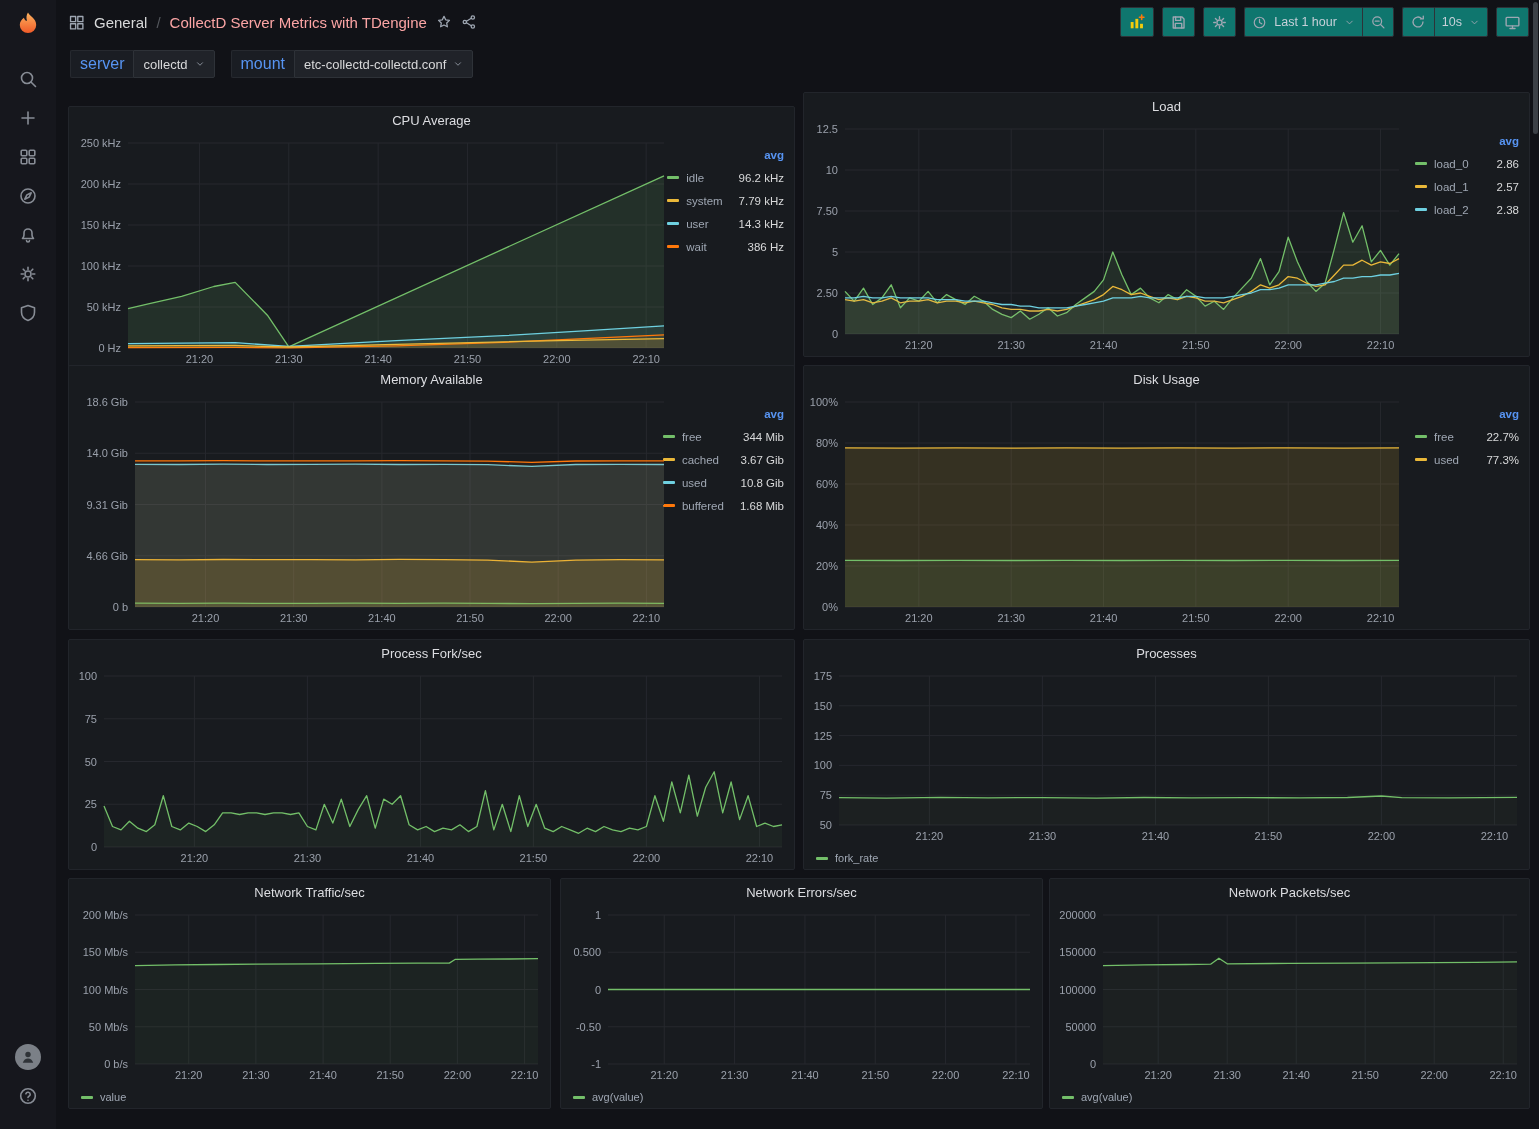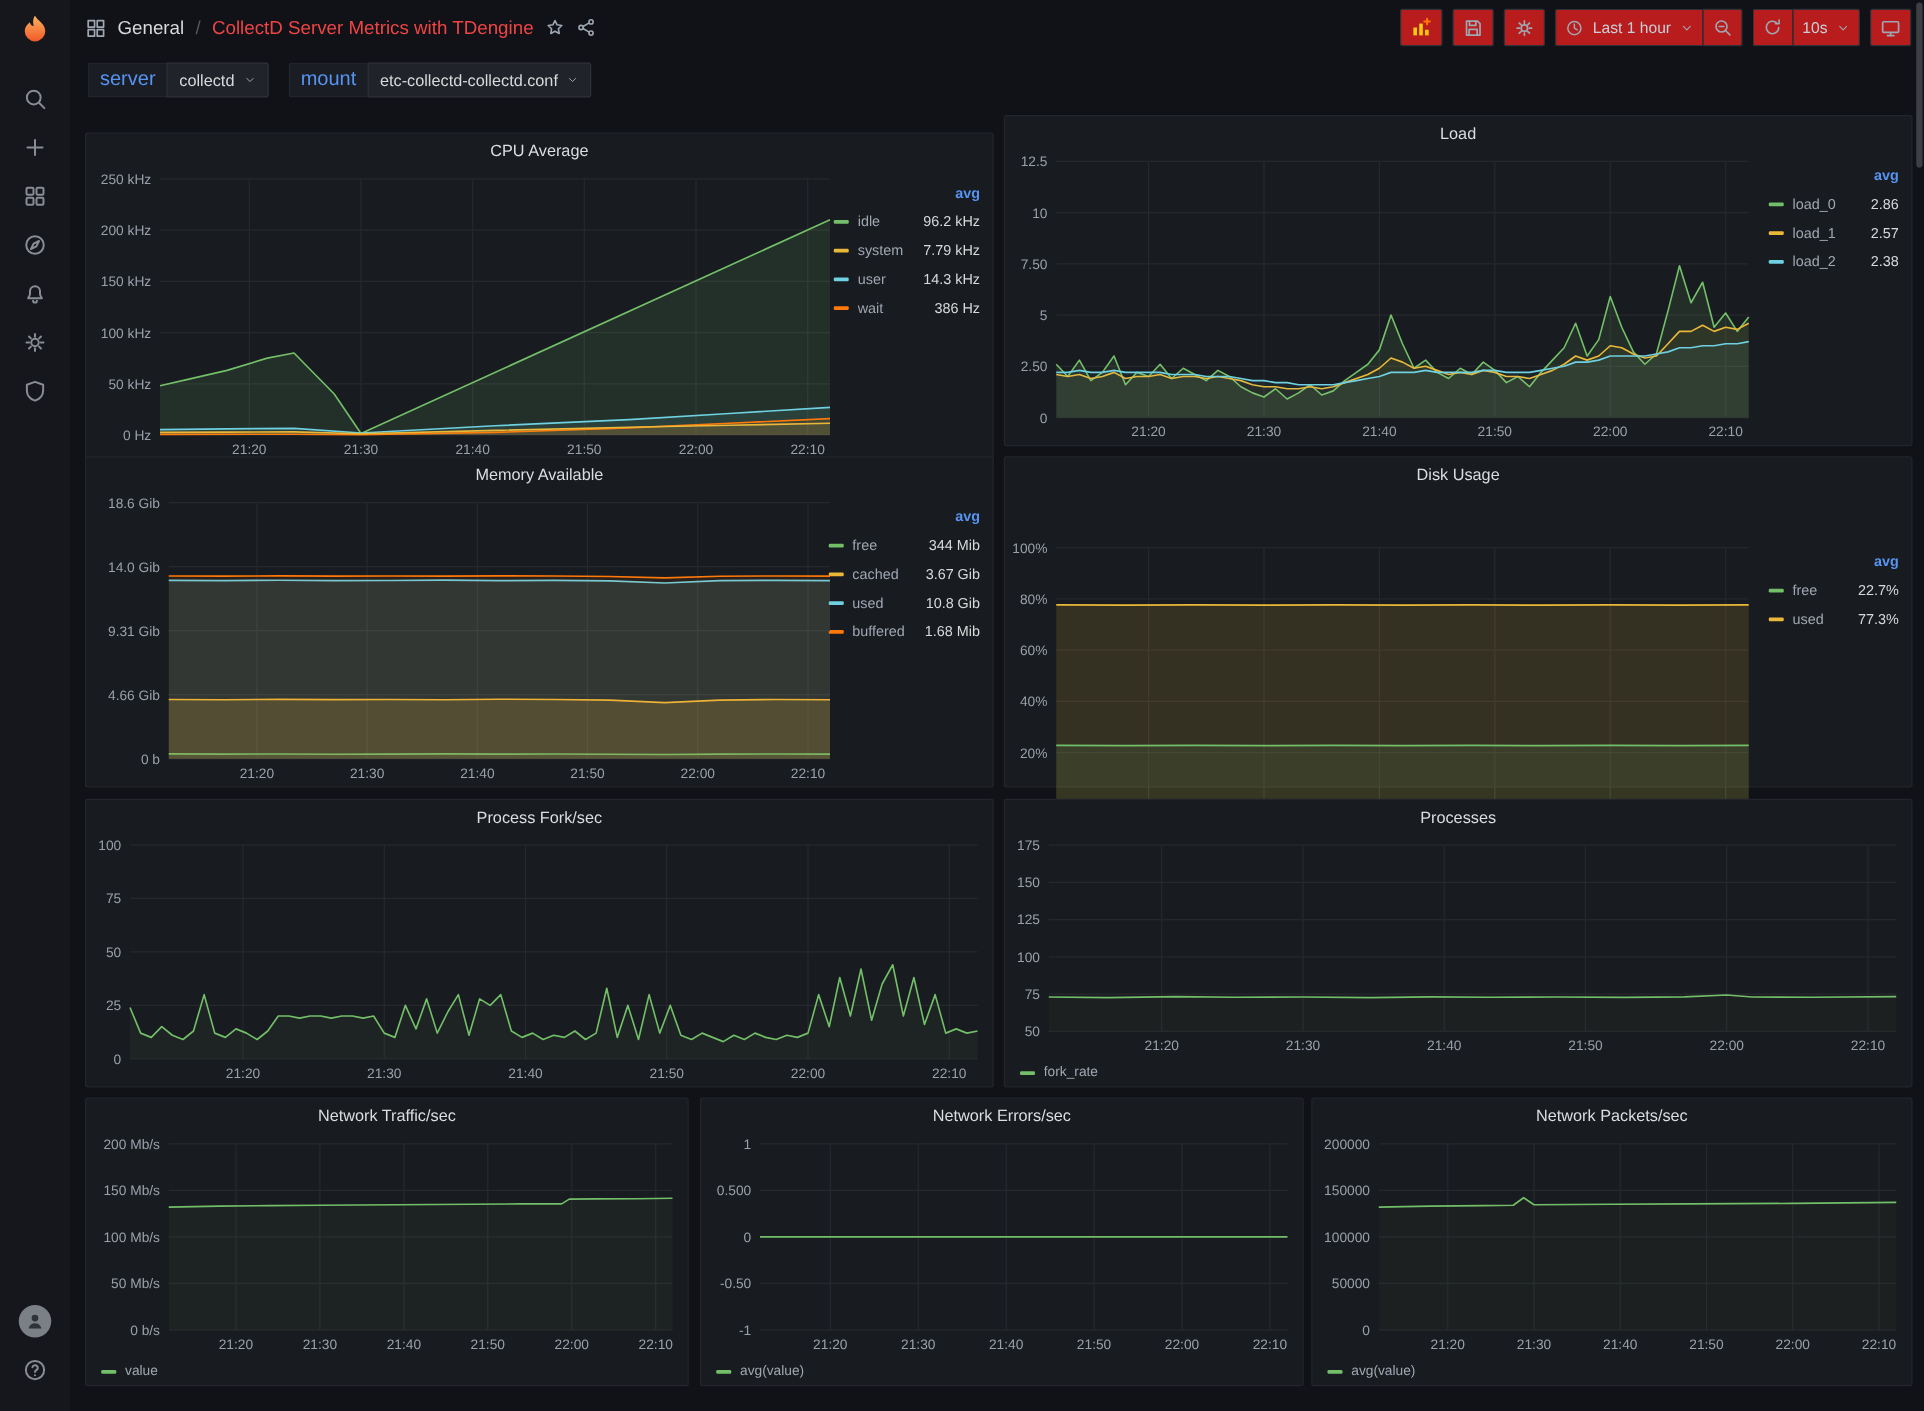--- a/index.html
+++ b/index.html
@@ -11,45 +11,45 @@
   .side-icon{width:40px;height:39px;display:flex;align-items:center;justify-content:center;color:#878c95;cursor:pointer;}
   .side-bottom{margin-top:auto;margin-bottom:14px;display:flex;flex-direction:column;align-items:center;gap:6px;}
   .avatar{width:26px;height:26px;border-radius:50%;background:#7b8087;display:flex;align-items:center;justify-content:center;cursor:pointer;}
   svg.ic{stroke:currentColor;fill:none;stroke-width:1.6;stroke-linecap:round;stroke-linejoin:round;}
   
   .main{flex:1;display:flex;flex-direction:column;position:relative;min-width:0;}
   .topbar{height:44px;flex:none;display:flex;align-items:center;padding:0 10px 0 12px;}
   .breadcrumb{display:flex;align-items:center;gap:9px;font-size:15px;}
   .crumb-sec{color:#d8d9da;cursor:pointer;}
   .crumb-sep{color:#55585e;}
-  .crumb-title{color:#ef4444;cursor:pointer;}
+  .crumb-title{color:#fca5a5;cursor:pointer;}
   .bc-icon{color:#9fa7b3;display:flex;align-items:center;cursor:pointer;}
   .tb-right{margin-left:auto;display:flex;align-items:center;gap:8px;}
   .chipbtn{height:30px;min-width:32px;box-sizing:border-box;display:flex;align-items:center;justify-content:center;
-    background:#b91c1c;border:1px solid #2e3238;border-radius:2px;color:#9fa7b3;padding:0 7px;gap:7px;cursor:pointer;font-size:12.5px;}
+    background:#0f766e;border:1px solid #2e3238;border-radius:2px;color:#9fa7b3;padding:0 7px;gap:7px;cursor:pointer;font-size:12.5px;}
   .chipbtn .txt{color:#c7d0d9;}
   .chipgroup{display:flex;}
   .chipgroup .chipbtn{border-radius:0;}
   .chipgroup .chipbtn:first-child{border-radius:2px 0 0 2px;border-right:none;}
   .chipgroup .chipbtn:last-child{border-radius:0 2px 2px 0;}
   
   .subbar{height:40px;flex:none;display:flex;align-items:center;padding:0 14px;gap:16px;}
   .varwrap{display:flex;align-items:stretch;height:28px;}
   .varlabel{display:flex;align-items:center;padding:0 9px;background:#1a1d23;border:1px solid #26292f;border-right:none;
     border-radius:2px 0 0 2px;font-size:16px;color:#5794f2;}
   .varvalue{display:flex;align-items:center;gap:7px;padding:0 9px;background:#202329;border:1px solid #2e3238;
     border-radius:0 2px 2px 0;font-size:13px;color:#d8d9da;cursor:pointer;}
   .varvalue .caret{color:#9fa7b3;display:flex;align-items:center;}
   
   .dashboard{position:relative;flex:1;}
   .panel{position:absolute;background:#181b1f;border:1px solid #22252b;border-radius:2px;display:flex;flex-direction:column;box-sizing:border-box;}
   .p1{left:12px;top:8px;width:727px;height:265px;margin-top:14px;}
   .p2{left:747px;top:8px;width:727px;height:265px;}
   .p3{left:12px;top:281px;width:727px;height:265px;}
-  .p4{left:747px;top:281px;width:727px;height:265px;gap:36px;}
+  .p4{left:747px;top:281px;width:727px;height:265px;}
   .p5{left:12px;top:555px;width:727px;height:231px;}
   .p6{left:747px;top:555px;width:727px;height:231px;}
   .p7{left:12px;top:794px;width:483px;height:231px;}
   .p8{left:504px;top:794px;width:483px;height:231px;}
   .p9{left:993px;top:794px;width:481px;height:231px;}
   .panel-title{flex:none;height:26px;display:flex;align-items:center;justify-content:center;
     font-size:13px;font-weight:500;color:#dcdde1;cursor:pointer;}
   .panel-body{flex:1;display:flex;min-height:0;}
   .chart{flex:1;min-width:0;position:relative;}
   .plot{display:block;}

